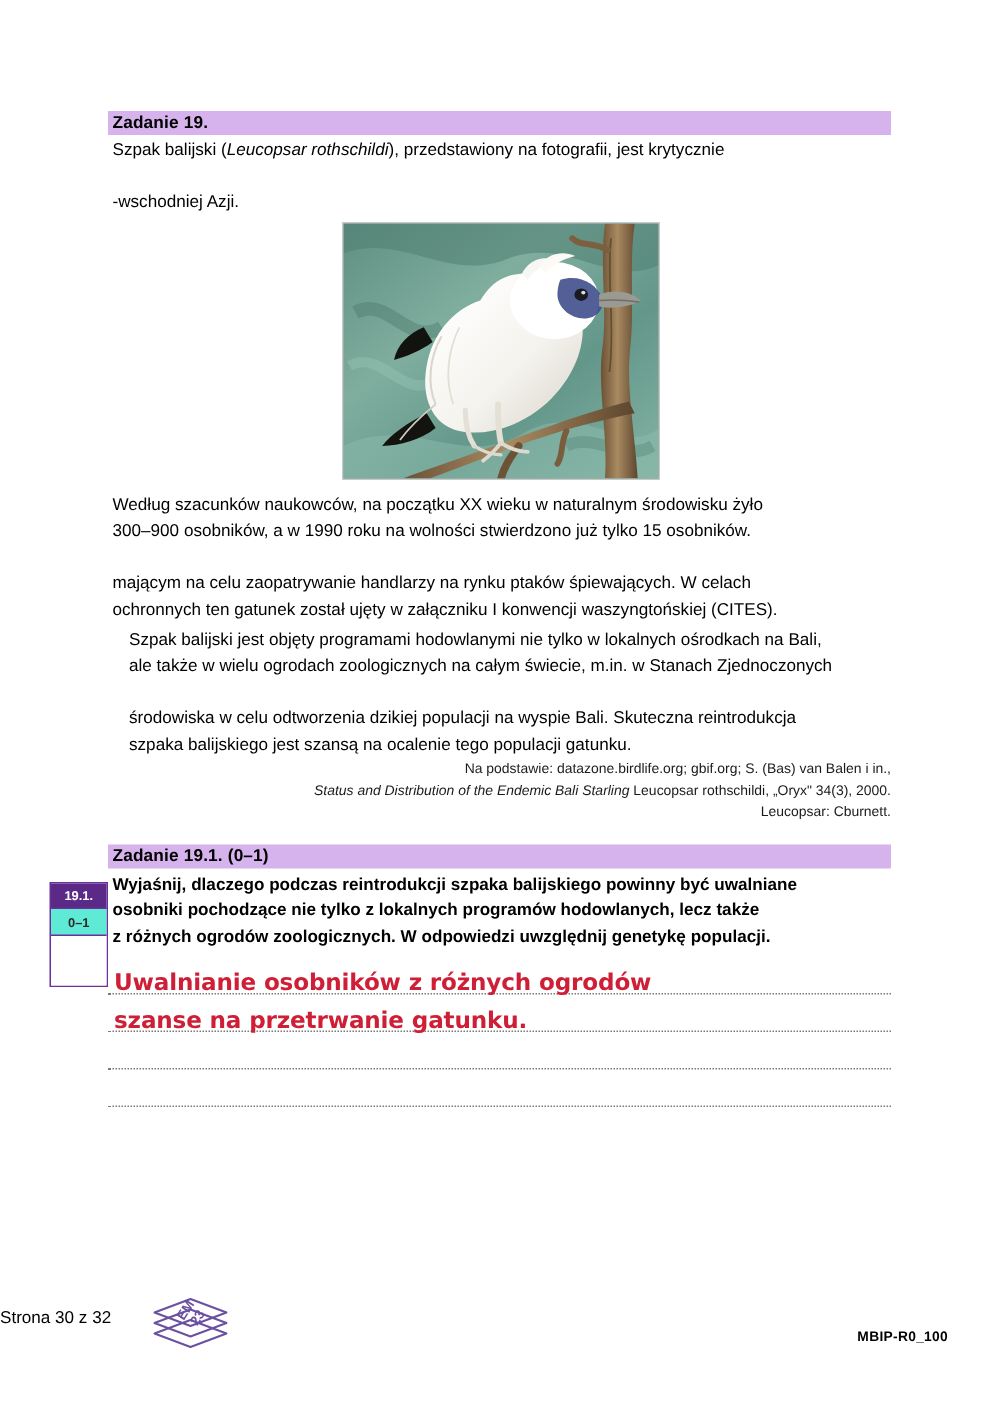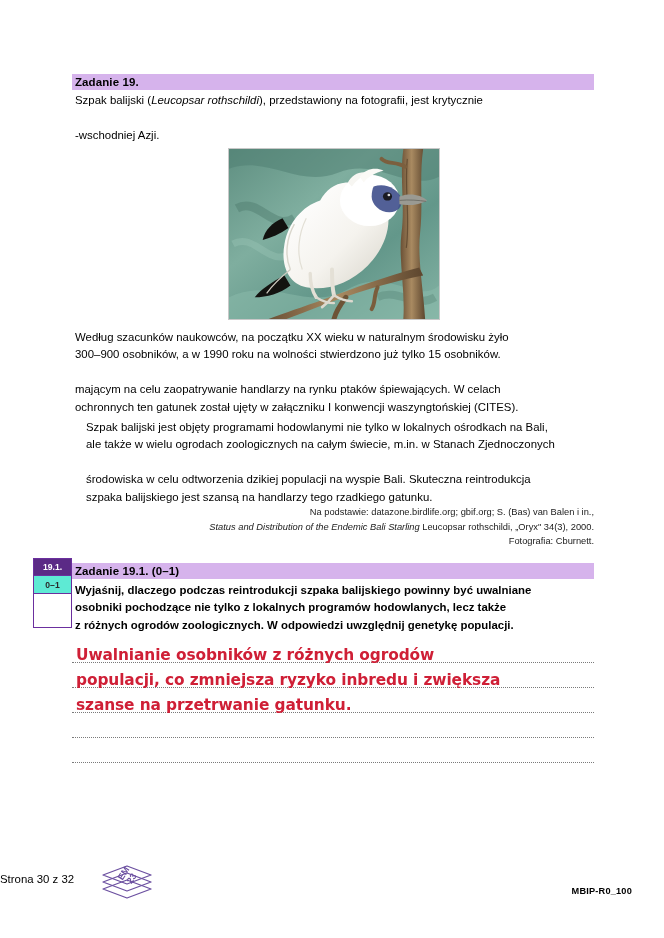--- a/index.html
+++ b/index.html
@@ -68,21 +68,21 @@
     line-height: 14.5px;
     text-align: right;
     color: #1a1a1a;
   }
   .credit i { font-style: italic; }
 
   
   .scorebox {
     position: absolute;
     left: 33px;
-    top: 558px;
+    top: 588px;
     width: 39px;
     height: 70px;
     border: 1px solid #6b2f9e;
     box-sizing: border-box;
     background: #ffffff;
   }
   .score-cell {
     box-sizing: border-box;
     text-align: center;
     font-size: 8.6px;
@@ -251,27 +251,27 @@
     <br>
     <span>mającym na celu zaopatrywanie handlarzy na rynku ptaków śpiewających. W celach</span><br>
     <span>ochronnych ten gatunek został ujęty w załączniku I konwencji waszyngtońskiej (CITES).</span>
   </div>
 
   <div class="para" style="left:86px; top:419px; width:522px;">
     <span>Szpak balijski jest objęty programami hodowlanymi nie tylko w lokalnych ośrodkach na Bali,</span><br>
     <span>ale także w wielu ogrodach zoologicznych na całym świecie, m.in. w Stanach Zjednoczonych</span><br>
     <br>
     <span>środowiska w celu odtworzenia dzikiej populacji na wyspie Bali. Skuteczna reintrodukcja</span><br>
-    <span>szpaka balijskiego jest szansą na handlarzy tego rzadkiego gatunku.</span>
+    <span>szpaka balijskiego jest szansą na ocalenie tego populacji gatunku.</span>
   </div>
 
   <div class="credit" style="top:505px; width:470px;">
     <div>Na podstawie: datazone.birdlife.org; gbif.org; S. (Bas) van Balen i in.,</div>
     <div><i>Status and Distribution of the Endemic Bali Starling</i><span> Leucopsar rothschildi, „Oryx" 34(3), 2000.</span></div>
-    <div>Fotografia: Cburnett.</div>
+    <div>Leucopsar: Cburnett.</div>
   </div>
 
   <div class="scorebox">
     <div class="score-cell score-num">19.1.</div>
     <div class="score-cell score-range">0–1</div>
     <div class="score-cell score-blank"></div>
   </div>
 
   <div class="band" style="left:72px; top:563px; width:522px;"></div>
   <div class="band-title" style="left:75px; top:563px;">Zadanie 19.1. (0–1)</div>
@@ -279,24 +279,20 @@
   <div class="para" style="left:75px; top:582px; width:522px; font-weight:bold;">
     <span>Wyjaśnij, dlaczego podczas reintrodukcji szpaka balijskiego powinny być uwalniane</span><br>
     <span>osobniki pochodzące nie tylko z lokalnych programów hodowlanych, lecz także</span><br>
     <span>z różnych ogrodów zoologicznych. W odpowiedzi uwzględnij genetykę populacji.</span>
   </div>
 
   <div class="ans-area">
     <div class="ans-line">
       <div class="ans-rule"></div>
       <div class="ans-text">Uwalnianie osobników z różnych ogrodów</div>
-    </div>
-    <div class="ans-line">
-      <div class="ans-rule"></div>
-      <div class="ans-text">populacji, co zmniejsza ryzyko inbredu i zwiększa</div>
     </div>
     <div class="ans-line">
       <div class="ans-rule"></div>
       <div class="ans-text">szanse na przetrwanie gatunku.</div>
     </div>
     <div class="ans-line">
       <div class="ans-rule"></div>
       <div class="ans-text"></div>
     </div>
     <div class="ans-line">

